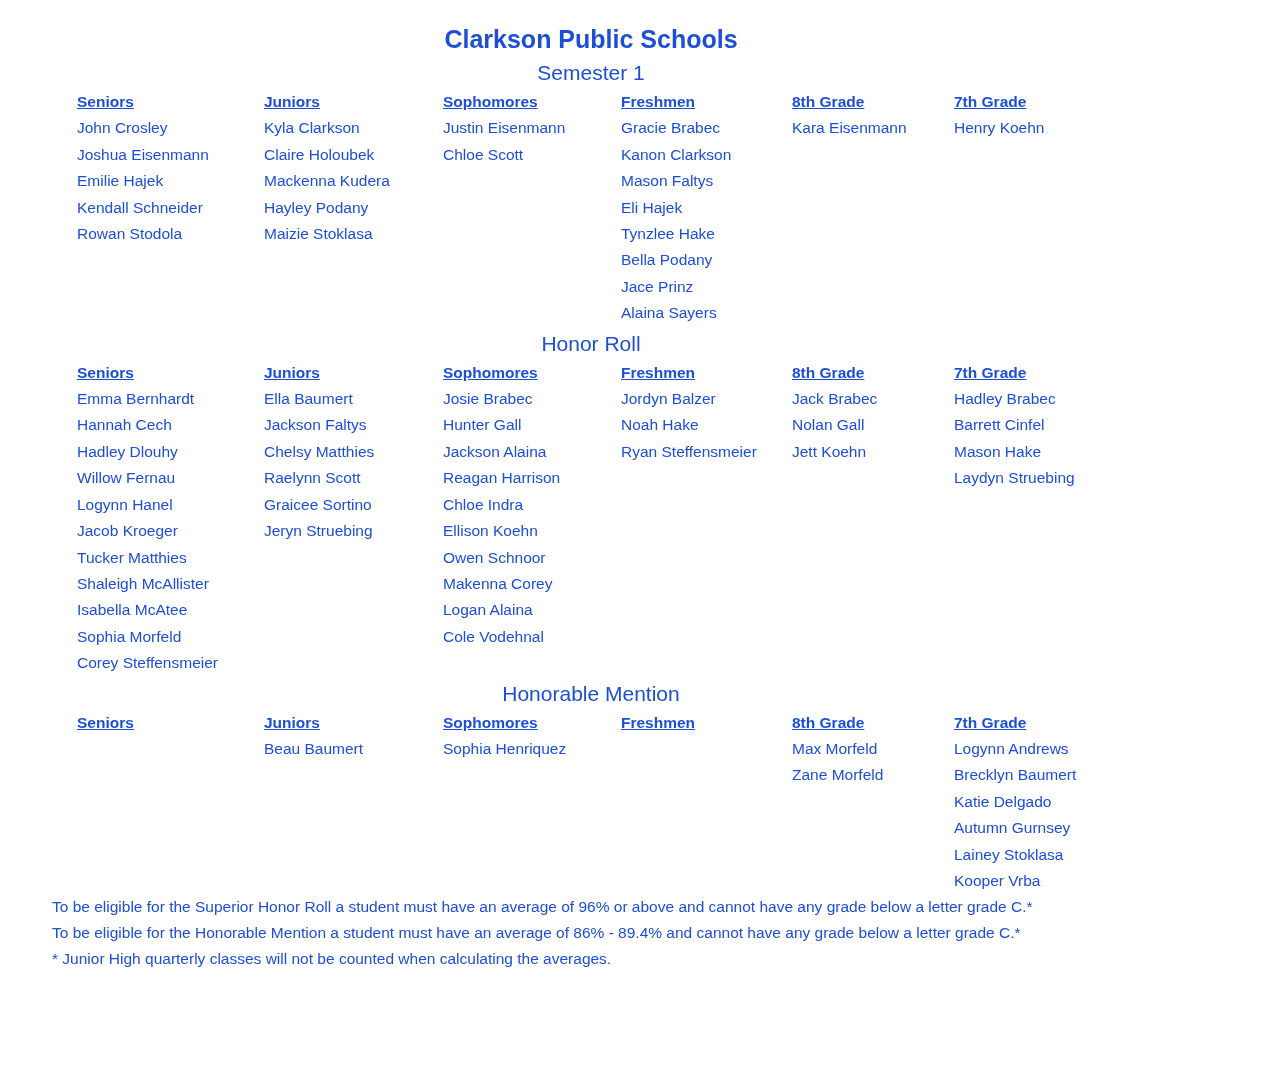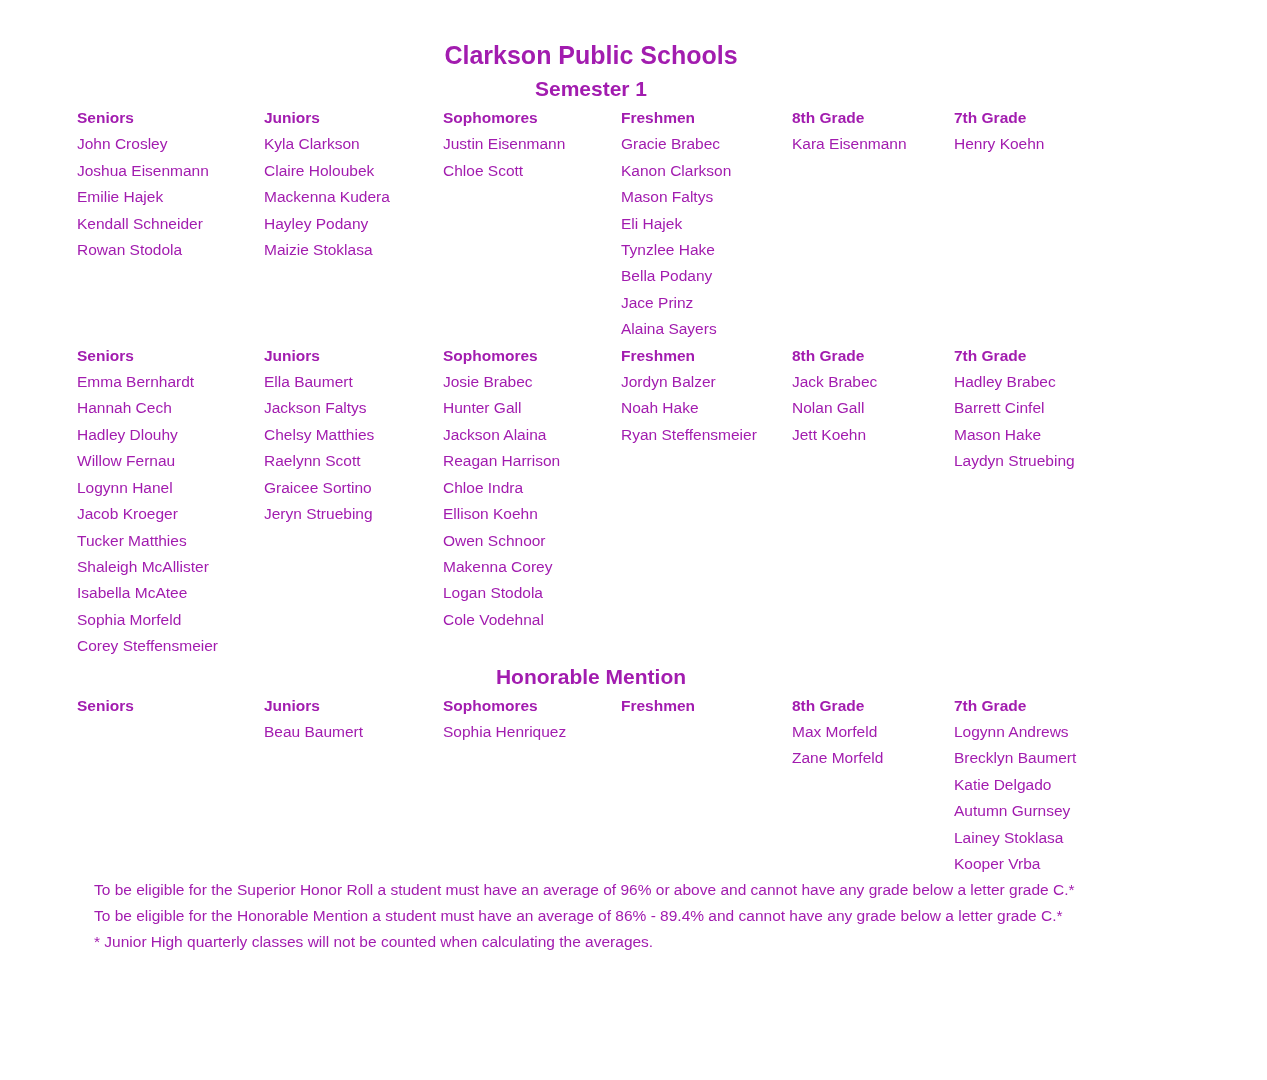--- a/index.html
+++ b/index.html
@@ -5,64 +5,65 @@
   html, body {
     margin: 0;
     padding: 0;
     background: #ffffff;
   }
   .page {
     position: relative;
     width: 1267px;
     height: 1080px;
     box-sizing: border-box;
-    padding-top: 38px;
+    padding-top: 22px;
     background: #ffffff;
-    color: #a21caf;
+    color: #1d4ed8;
     font-family: "Liberation Sans", "DejaVu Sans", sans-serif;
     overflow: hidden;
   }
   .content {
     width: 1028px;
     margin-left: 77px;
   }
   h1.doc-title {
     margin: 0;
     font-size: 25px;
     line-height: 34px;
     font-weight: bold;
     text-align: center;
   }
   h2.doc-subtitle, h2.section-heading {
     margin: 0;
     font-size: 21px;
     line-height: 33px;
-    font-weight: bold;
+    font-weight: normal;
     text-align: center;
   }
   .grid {
     display: grid;
     grid-template-columns: 187px 179px 178px 171px 162px 151px;
   }
   .col {
     min-width: 0;
   }
   .col-header {
     font-size: 15.5px;
     line-height: 26.4px;
     font-weight: bold;
     white-space: nowrap;
+    text-decoration: underline;
   }
   .name {
     font-size: 15.5px;
     line-height: 26.4px;
     white-space: nowrap;
   }
   .footnotes {
-    margin-left: 94px;
+    margin-left: 52px;
     margin-top: 0;
   }
   .footnotes p {
     margin: 0;
     font-size: 15.5px;
     line-height: 26px;
     white-space: nowrap;
   }
 </style>
 </head>
@@ -112,20 +113,21 @@
               <div class="col-header">8th Grade</div>
               <div class="name">Kara Eisenmann</div>
             </div>
             <div class="col">
               <div class="col-header">7th Grade</div>
               <div class="name">Henry Koehn</div>
             </div>
           </div>
         </section>
         <section>
+          <h2 class="section-heading">Honor Roll</h2>
           <div class="grid">
             <div class="col">
               <div class="col-header">Seniors</div>
               <div class="name">Emma Bernhardt</div>
               <div class="name">Hannah Cech</div>
               <div class="name">Hadley Dlouhy</div>
               <div class="name">Willow Fernau</div>
               <div class="name">Logynn Hanel</div>
               <div class="name">Jacob Kroeger</div>
               <div class="name">Tucker Matthies</div>
@@ -146,21 +148,21 @@
             <div class="col">
               <div class="col-header">Sophomores</div>
               <div class="name">Josie Brabec</div>
               <div class="name">Hunter Gall</div>
               <div class="name">Jackson Alaina</div>
               <div class="name">Reagan Harrison</div>
               <div class="name">Chloe Indra</div>
               <div class="name">Ellison Koehn</div>
               <div class="name">Owen Schnoor</div>
               <div class="name">Makenna Corey</div>
-              <div class="name">Logan Stodola</div>
+              <div class="name">Logan Alaina</div>
               <div class="name">Cole Vodehnal</div>
             </div>
             <div class="col">
               <div class="col-header">Freshmen</div>
               <div class="name">Jordyn Balzer</div>
               <div class="name">Noah Hake</div>
               <div class="name">Ryan Steffensmeier</div>
             </div>
             <div class="col">
               <div class="col-header">8th Grade</div>

